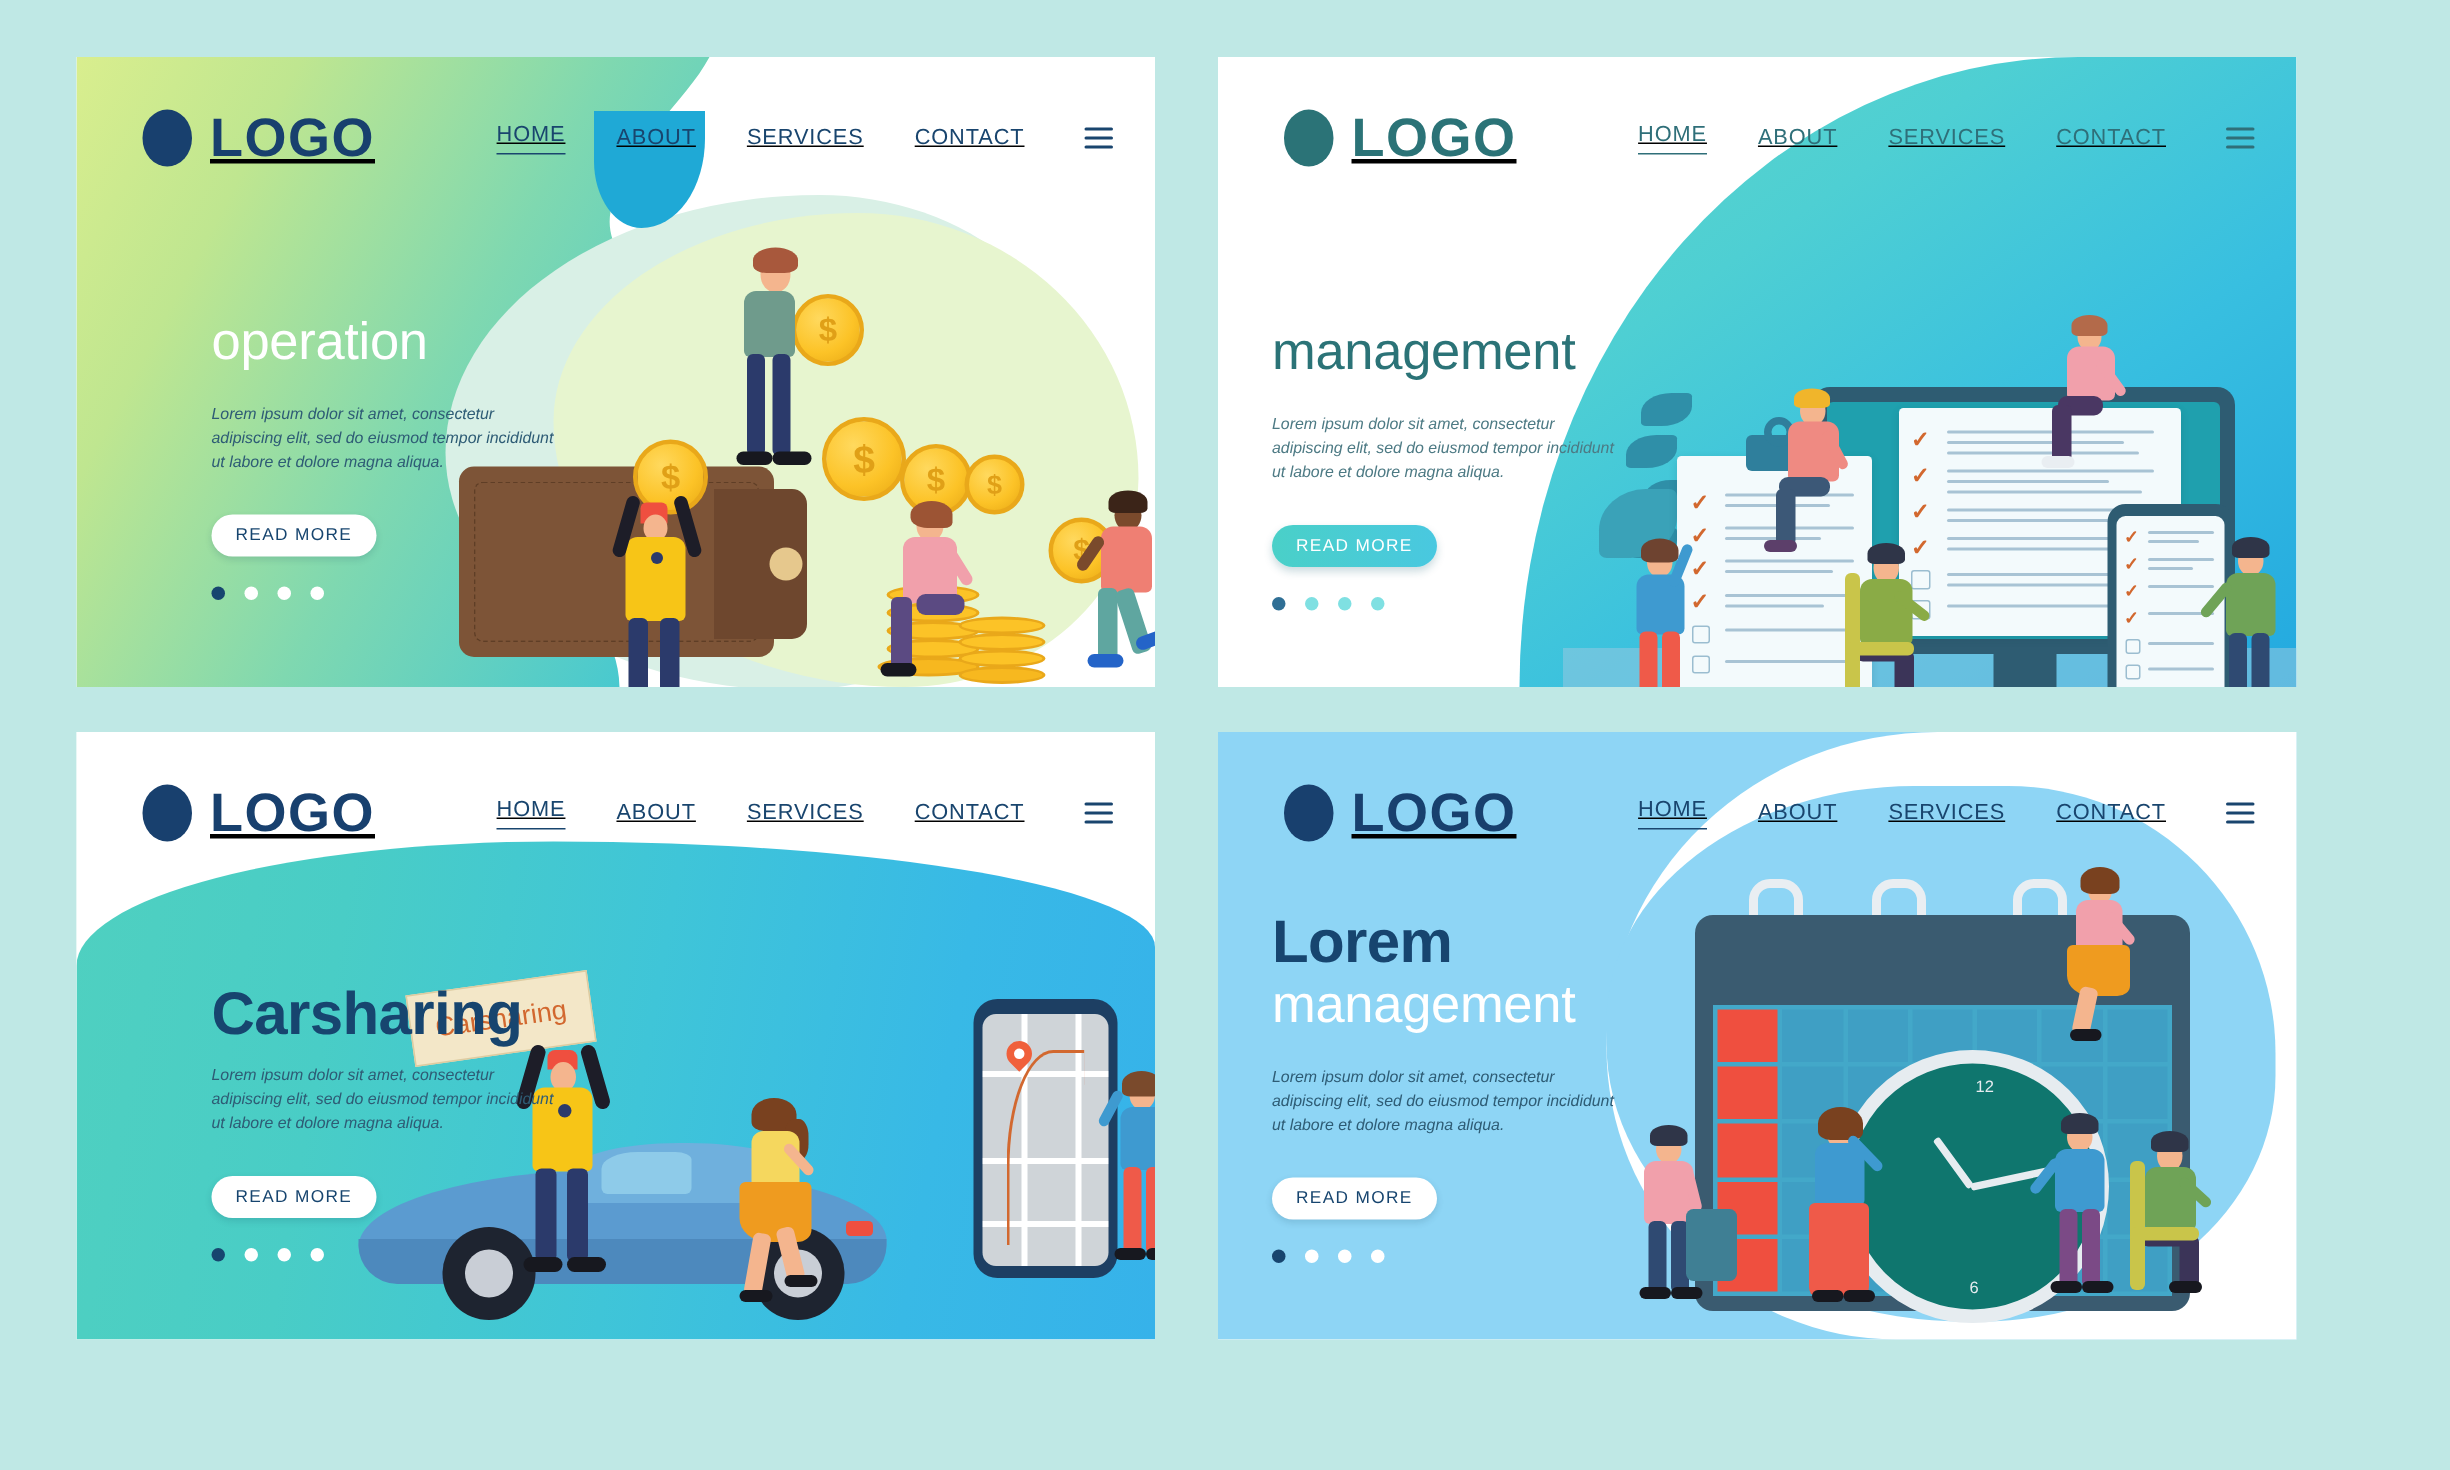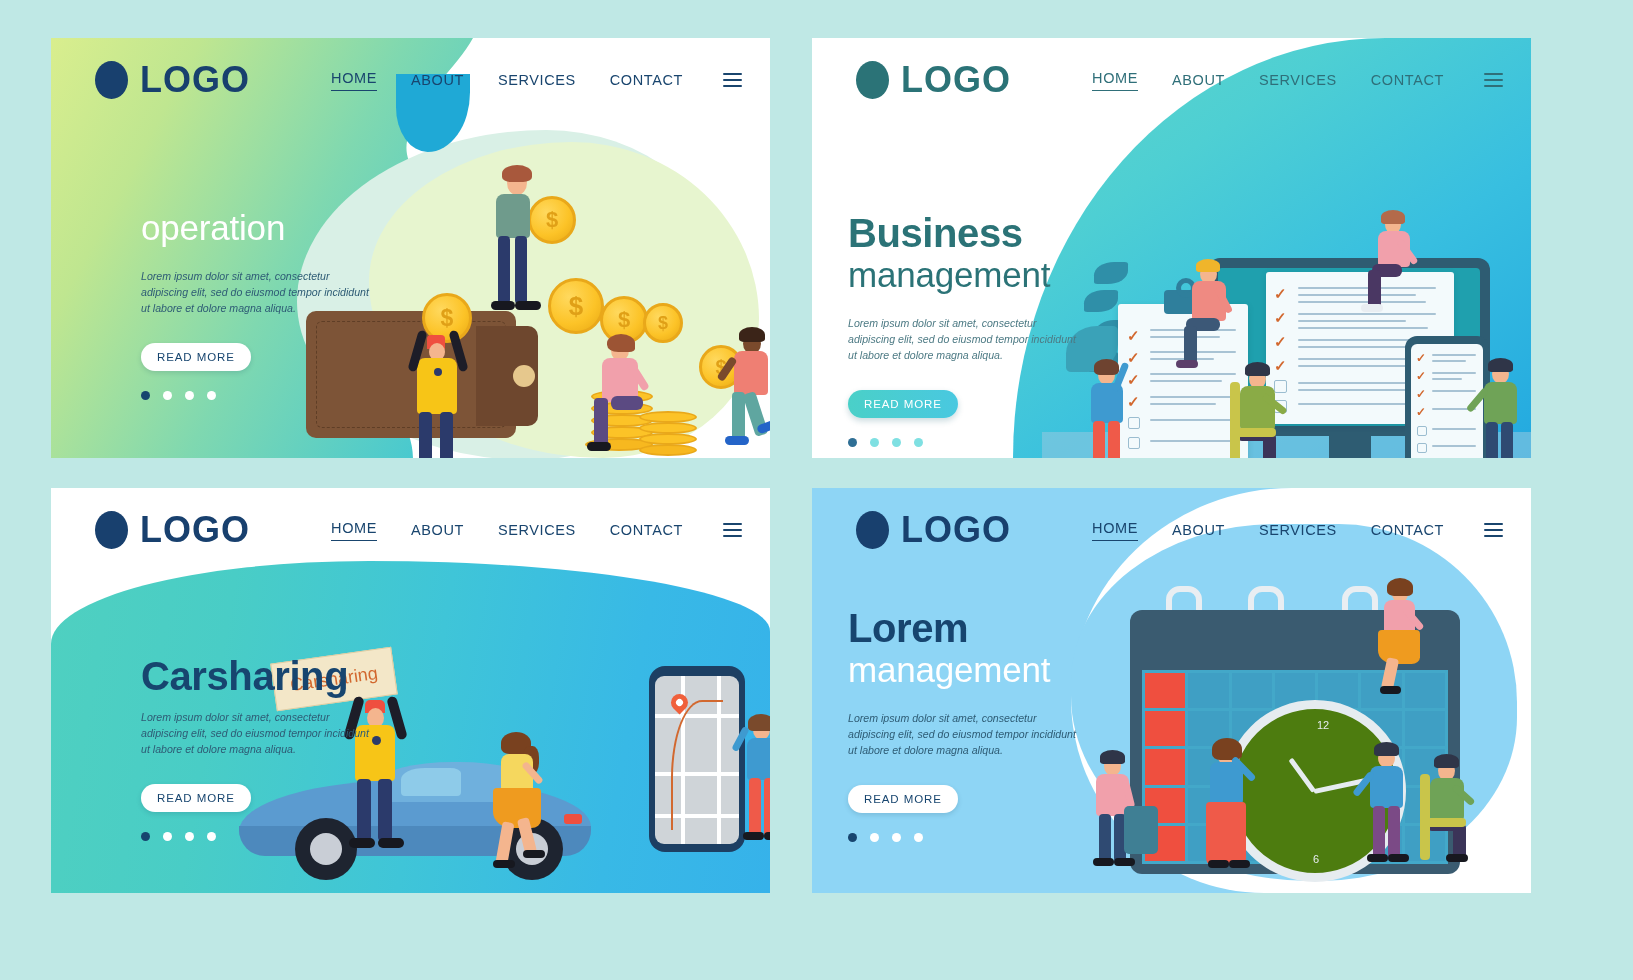--- a/index.html
+++ b/index.html
@@ -81,25 +81,26 @@
     border-radius: 48% 0 0 42% / 52% 0 0 48%;
   }
   .c4-blob {
     position: absolute; left: 36%; top: 9%; width: 62%; height: 88%;
     background: #8ed5f5;
     border-radius: 46% 40% 44% 54% / 44% 50% 46% 52%;
   }
 
   
   .hdr {
-    position: absolute; left: 0; top: 4px; width: 100%;
+    position: absolute; left: 0; top: 16px; width: 100%;
     display: flex; align-items: center;
     padding: 0 28px 0 44px;
     height: 76px;
     z-index: 20;
+    text-decoration: underline;
   }
   .brand { display: flex; align-items: center; gap: 12px; }
   .brand-dot { width: 33px; height: 38px; border-radius: 50%; background: #18406e; }
   .brand-txt {
     font-size: 36px; font-weight: 700; letter-spacing: 1px;
     color: #18406e; font-family: "Liberation Sans", sans-serif;
   }
   .nav { margin-left: auto; display: flex; align-items: center; gap: 34px; }
   .nav a {
     font-size: 14.5px; letter-spacing: .6px; font-weight: 500;
@@ -222,21 +223,21 @@
   .map-route { position: absolute; border: 2px solid #d2682f; border-radius: 60% 0 0 0; border-right: none; border-bottom: none; }
 
   
   .cal { position: absolute; background: #3a5b70; border-radius: 12px; }
   .cal-grid { position: absolute; background: #43a8c9; display: grid; gap: 3px; padding: 3px; }
   .cal-cell { background: #3f9fc4; }
   .cal-cell.red { background: #ef4f3f; }
   .cal-ring { position: absolute; border: 6px solid #e9eef2; border-radius: 14px; background: transparent; }
   .clock {
     position: absolute; border-radius: 50%;
-    background: #4d7c0f; border: 9px solid #e6ecf0;
+    background: #0f766e; border: 9px solid #e6ecf0;
   }
   .clock-hand { position: absolute; background: #e6ecf0; border-radius: 2px; transform-origin: left center; }
   .clock-num { position: absolute; color: #e6ecf0; font-size: 11px; }
 </style>
 </head>
 <body>
 
 <div id="stage">
 
   <div class="card" id="card-1">
@@ -365,21 +366,20 @@
         <a href="#">CONTACT</a>
         <span class="burger">
             <i></i>
             <i></i>
             <i></i>
           </span>
       </nav>
     </div>
 
     <div class="hero">
-      <div class="h-strong h-sub-dark">Business</div>
       <div class="h-light h-sub-dark">management</div>
       <p class="lede">Lorem ipsum dolor sit amet, consectetur adipiscing elit, sed do eiusmod tempor incididunt ut labore et dolore magna aliqua.</p>
       <button class="btn btn-teal">READ MORE</button>
       <div class="dots teal">
         <span class="on"></span>
         <span></span>
         <span></span>
         <span></span>
       </div>
     </div>

